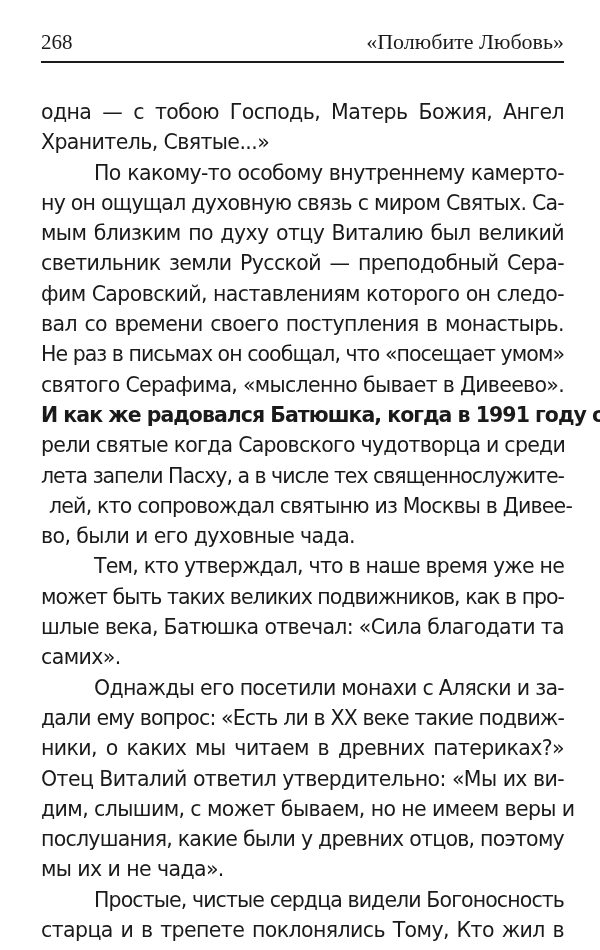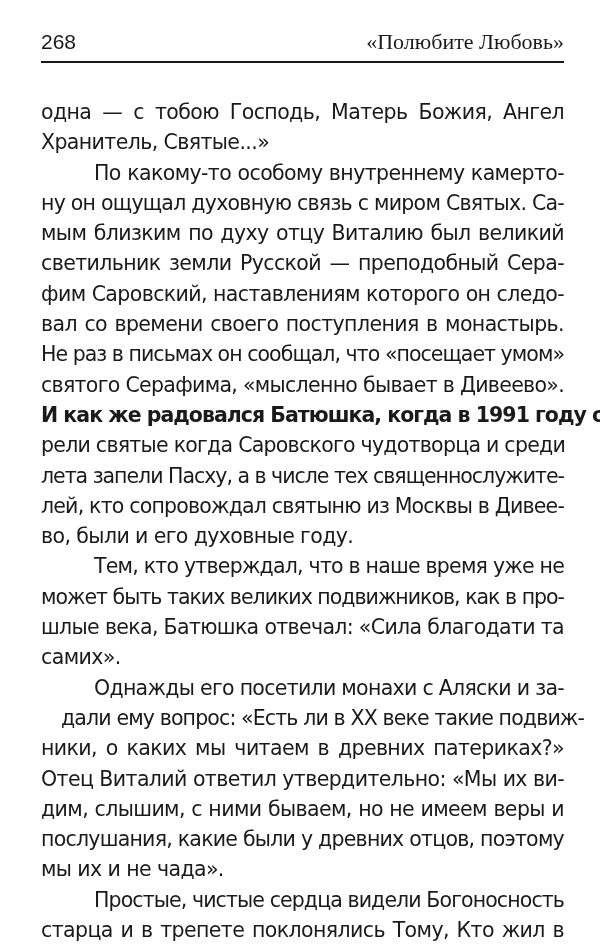--- a/index.html
+++ b/index.html
@@ -27,21 +27,21 @@
       width: 523px;
       height: 30px;
       font-family: "Liberation Serif", "DejaVu Serif", serif;
       font-size: 22px;
       line-height: 30px;
     }
     .folio {
       position: absolute;
       left: 0;
       top: 0;
-      font-family: Liberation Sans, sans-serif;
+      font-family: Liberation Serif, serif;
       font-size: 21px;
     }
     .running-title {
       position: absolute;
       right: 0;
       top: 0;
     }
     .head-rule {
       position: absolute;
       top: 61px;
@@ -94,29 +94,29 @@
       <span class="line" style="letter-spacing: -0.743617px;">ну он ощущал духовную связь с миром Святых. Са-</span>
       <span class="line">мым близким по духу отцу Виталию был великий</span>
       <span class="line">светильник земли Русской — преподобный Сера-</span>
       <span class="line">фим Саровский, наставлениям которого он следо-</span>
       <span class="line">вал со времени своего поступления в монастырь.</span>
       <span class="line" style="letter-spacing: -0.957096px;">Не раз в письмах он сообщал, что «посещает умом»</span>
       <span class="line" style="letter-spacing: -0.69409px;">святого Серафима, «мысленно бывает в Дивеево».</span>
       <span class="line" style="letter-spacing: -0.978827px; font-weight: bold;">И как же радовался Батюшка, когда в 1991 году об-</span>
       <span class="line" style="letter-spacing: -0.739266px;">рели святые когда Саровского чудотворца и среди</span>
       <span class="line" style="letter-spacing: -1.01486px;">лета запели Пасху, а в числе тех священнослужите-</span>
-      <span class="line" style="letter-spacing: -0.80246px;">лей, кто сопровождал святыню из Москвы в Дивее-</span>
-      <span class="line last">во, были и его духовные году.</span>
+      <span class="line" style="letter-spacing: -0.80246px; margin-left: 8px;">лей, кто сопровождал святыню из Москвы в Дивее-</span>
+      <span class="line last">во, были и его духовные чада.</span>
       <span class="line indent" style="letter-spacing: -0.778416px;">Тем, кто утверждал, что в наше время уже не</span>
       <span class="line" style="letter-spacing: -0.995833px;">может быть таких великих подвижников, как в про-</span>
       <span class="line" style="letter-spacing: -0.658084px;">шлые века, Батюшка отвечал: «Сила благодати та</span>
       <span class="line last">самих».</span>
       <span class="line indent" style="letter-spacing: -0.701935px;">Однажды его посетили монахи с Аляски и за-</span>
-      <span class="line" style="letter-spacing: -0.85861px; margin-left: 20px;">дали ему вопрос: «Есть ли в XX веке такие подвиж-</span>
+      <span class="line" style="letter-spacing: -0.85861px;">дали ему вопрос: «Есть ли в XX веке такие подвиж-</span>
       <span class="line">ники, о каких мы читаем в древних патериках?»</span>
       <span class="line">Отец Виталий ответил утвердительно: «Мы их ви-</span>
-      <span class="line">дим, слышим, с ними бываем, но не имеем веры и</span>
+      <span class="line">дим, слышим, с может бываем, но не имеем веры и</span>
       <span class="line" style="letter-spacing: -0.759574px;">послушания, какие были у древних отцов, поэтому</span>
       <span class="line last">мы их и не чада».</span>
       <span class="line indent" style="letter-spacing: -0.895015px;">Простые, чистые сердца видели Богоносность</span>
       <span class="line">старца и в трепете поклонялись Тому, Кто жил в</span>
     </div>
 </div>
 
 </body></html>

